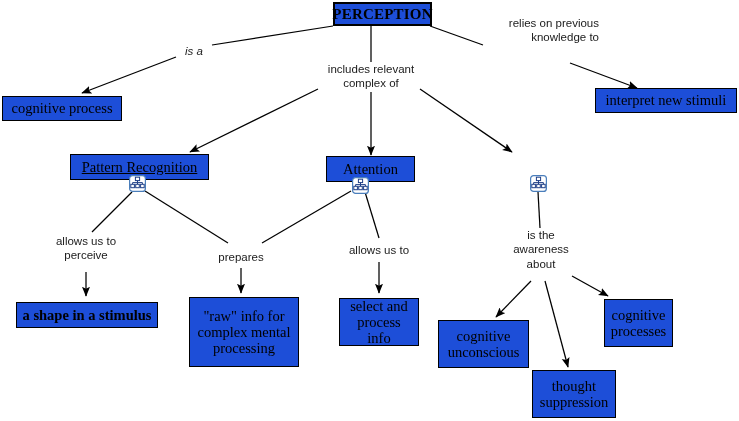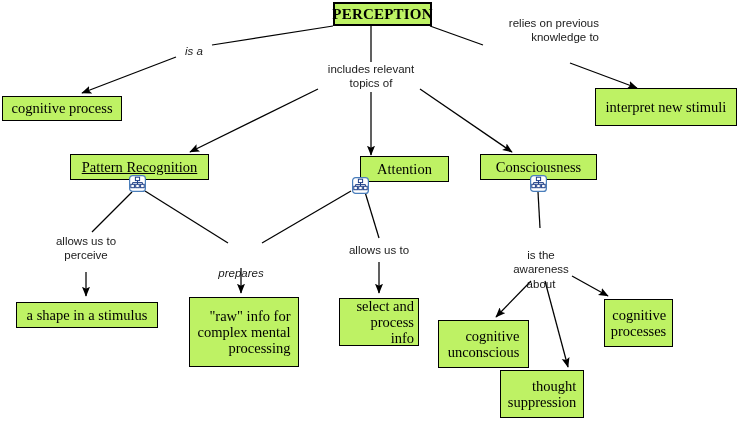--- a/index.html
+++ b/index.html
@@ -20,26 +20,26 @@
     left: 0;
     top: 0;
     width: 739px;
     height: 421px;
     pointer-events: none;
   }
   .node {
     position: absolute;
     box-sizing: border-box;
     border: 1px solid #000000;
-    background: #bef264;
+    background: #1d4ed8;
     font-family: "Liberation Serif", serif;
     font-size: 14.5px;
     line-height: 1.12;
     color: #000000;
-    text-align: right;
+    text-align: center;
     display: flex;
     align-items: center;
     justify-content: center;
     padding: 1px 4px;
     white-space: pre-line;
     z-index: 3;
   }
   .node.root {
     font-weight: bold;
     font-size: 15px;
@@ -120,21 +120,21 @@
   </svg>
 
   <div class="node root" style="left:333px; top:2px; width:99px; height:24px;">
     <span>PERCEPTION</span>
   </div>
 
   <div class="node" style="left:2px; top:96px; width:120px; height:25px;">
     <span>cognitive process</span>
   </div>
 
-  <div class="node" style="left:595px; top:88px; width:142px; height:38px;">
+  <div class="node" style="left:595px; top:88px; width:142px; height:25px;">
     <span>interpret new stimuli</span>
   </div>
 
   <div class="node" style="left:70px; top:154px; width:139px; height:26px;text-decoration:underline;">
     <span>Pattern Recognition</span>
   </div>
   <span class="cmap-icon" style="left:129px; top:175px;">
     <svg width="17" height="17" viewBox="0 0 17 17">
       <rect x="0.6" y="0.6" width="15.8" height="15.8" rx="3" fill="#ffffff" stroke="#4a7ebb" stroke-width="1.2"></rect>
       <rect x="6.4" y="2.2" width="4.2" height="3.4" fill="#ffffff" stroke="#1f3f87" stroke-width="1"></rect>
@@ -142,98 +142,95 @@
       <line x1="3.6" y1="7.6" x2="13.4" y2="7.6" stroke="#1f3f87" stroke-width="1"></line>
       <line x1="3.6" y1="7.6" x2="3.6" y2="9.3" stroke="#1f3f87" stroke-width="1"></line>
       <line x1="8.5" y1="7.6" x2="8.5" y2="9.3" stroke="#1f3f87" stroke-width="1"></line>
       <line x1="13.4" y1="7.6" x2="13.4" y2="9.3" stroke="#1f3f87" stroke-width="1"></line>
       <rect x="1.8" y="9.3" width="3.6" height="3.4" fill="#ffffff" stroke="#1f3f87" stroke-width="1"></rect>
       <rect x="6.7" y="9.3" width="3.6" height="3.4" fill="#ffffff" stroke="#1f3f87" stroke-width="1"></rect>
       <rect x="11.6" y="9.3" width="3.6" height="3.4" fill="#ffffff" stroke="#1f3f87" stroke-width="1"></rect>
     </svg>
   </span>
 
-  <div class="node" style="left:326px; top:156px; width:89px; height:26px;margin-left:34px;">
+  <div class="node" style="left:326px; top:156px; width:89px; height:26px;">
     <span>Attention</span>
   </div>
   <span class="cmap-icon" style="left:352px; top:177px;">
     <svg width="17" height="17" viewBox="0 0 17 17">
       <rect x="0.6" y="0.6" width="15.8" height="15.8" rx="3" fill="#ffffff" stroke="#4a7ebb" stroke-width="1.2"></rect>
       <rect x="6.4" y="2.2" width="4.2" height="3.4" fill="#ffffff" stroke="#1f3f87" stroke-width="1"></rect>
       <line x1="8.5" y1="5.6" x2="8.5" y2="7.6" stroke="#1f3f87" stroke-width="1"></line>
       <line x1="3.6" y1="7.6" x2="13.4" y2="7.6" stroke="#1f3f87" stroke-width="1"></line>
       <line x1="3.6" y1="7.6" x2="3.6" y2="9.3" stroke="#1f3f87" stroke-width="1"></line>
       <line x1="8.5" y1="7.6" x2="8.5" y2="9.3" stroke="#1f3f87" stroke-width="1"></line>
       <line x1="13.4" y1="7.6" x2="13.4" y2="9.3" stroke="#1f3f87" stroke-width="1"></line>
       <rect x="1.8" y="9.3" width="3.6" height="3.4" fill="#ffffff" stroke="#1f3f87" stroke-width="1"></rect>
       <rect x="6.7" y="9.3" width="3.6" height="3.4" fill="#ffffff" stroke="#1f3f87" stroke-width="1"></rect>
       <rect x="11.6" y="9.3" width="3.6" height="3.4" fill="#ffffff" stroke="#1f3f87" stroke-width="1"></rect>
     </svg>
   </span>
 
-  <div class="node" style="left:480px; top:154px; width:117px; height:26px;">
-    <span>Consciousness</span>
-  </div>
   <span class="cmap-icon" style="left:530px; top:175px;">
     <svg width="17" height="17" viewBox="0 0 17 17">
       <rect x="0.6" y="0.6" width="15.8" height="15.8" rx="3" fill="#ffffff" stroke="#4a7ebb" stroke-width="1.2"></rect>
       <rect x="6.4" y="2.2" width="4.2" height="3.4" fill="#ffffff" stroke="#1f3f87" stroke-width="1"></rect>
       <line x1="8.5" y1="5.6" x2="8.5" y2="7.6" stroke="#1f3f87" stroke-width="1"></line>
       <line x1="3.6" y1="7.6" x2="13.4" y2="7.6" stroke="#1f3f87" stroke-width="1"></line>
       <line x1="3.6" y1="7.6" x2="3.6" y2="9.3" stroke="#1f3f87" stroke-width="1"></line>
       <line x1="8.5" y1="7.6" x2="8.5" y2="9.3" stroke="#1f3f87" stroke-width="1"></line>
       <line x1="13.4" y1="7.6" x2="13.4" y2="9.3" stroke="#1f3f87" stroke-width="1"></line>
       <rect x="1.8" y="9.3" width="3.6" height="3.4" fill="#ffffff" stroke="#1f3f87" stroke-width="1"></rect>
       <rect x="6.7" y="9.3" width="3.6" height="3.4" fill="#ffffff" stroke="#1f3f87" stroke-width="1"></rect>
       <rect x="11.6" y="9.3" width="3.6" height="3.4" fill="#ffffff" stroke="#1f3f87" stroke-width="1"></rect>
     </svg>
   </span>
 
-  <div class="node" style="left:16px; top:302px; width:142px; height:26px;">
+  <div class="node" style="left:16px; top:302px; width:142px; height:26px;font-weight:bold;">
     <span>a shape in a stimulus</span>
   </div>
 
   <div class="node" style="left:189px; top:297px; width:110px; height:70px;">
     <span>"raw" info for
 complex mental
 processing</span>
   </div>
 
   <div class="node" style="left:339px; top:298px; width:80px; height:48px;">
     <span>select and
 process info</span>
   </div>
 
   <div class="node" style="left:438px; top:320px; width:91px; height:48px;">
     <span>cognitive
 unconscious</span>
   </div>
 
-  <div class="node" style="left:500px; top:370px; width:84px; height:48px;">
+  <div class="node" style="left:532px; top:370px; width:84px; height:48px;">
     <span>thought
 suppression</span>
   </div>
 
   <div class="node" style="left:604px; top:299px; width:69px; height:48px;">
     <span>cognitive
 processes</span>
   </div>
 
   <div class="label" style="left:173px; top:44px; width:42px;font-style:italic;">is a</div>
 
   <div class="label" style="left:307px; top:62px; width:128px;">includes relevant
-topics of</div>
+complex of</div>
 
   <div class="label" style="left:473px; top:16px; width:126px;text-align:right;">relies on previous
 knowledge to</div>
 
   <div class="label" style="left:34px; top:234px; width:104px;">allows us to
 perceive</div>
 
-  <div class="label" style="left:209px; top:266px; width:64px;font-style:italic;">prepares</div>
+  <div class="label" style="left:209px; top:250px; width:64px;">prepares</div>
 
   <div class="label" style="left:343px; top:243px; width:72px;">allows us to</div>
 
-  <div class="label" style="left:505px; top:228px; width:72px;margin-top:20px;">is the
+  <div class="label" style="left:505px; top:228px; width:72px;">is the
 awareness
 about</div>
 
 </div>
 
 </body></html>

